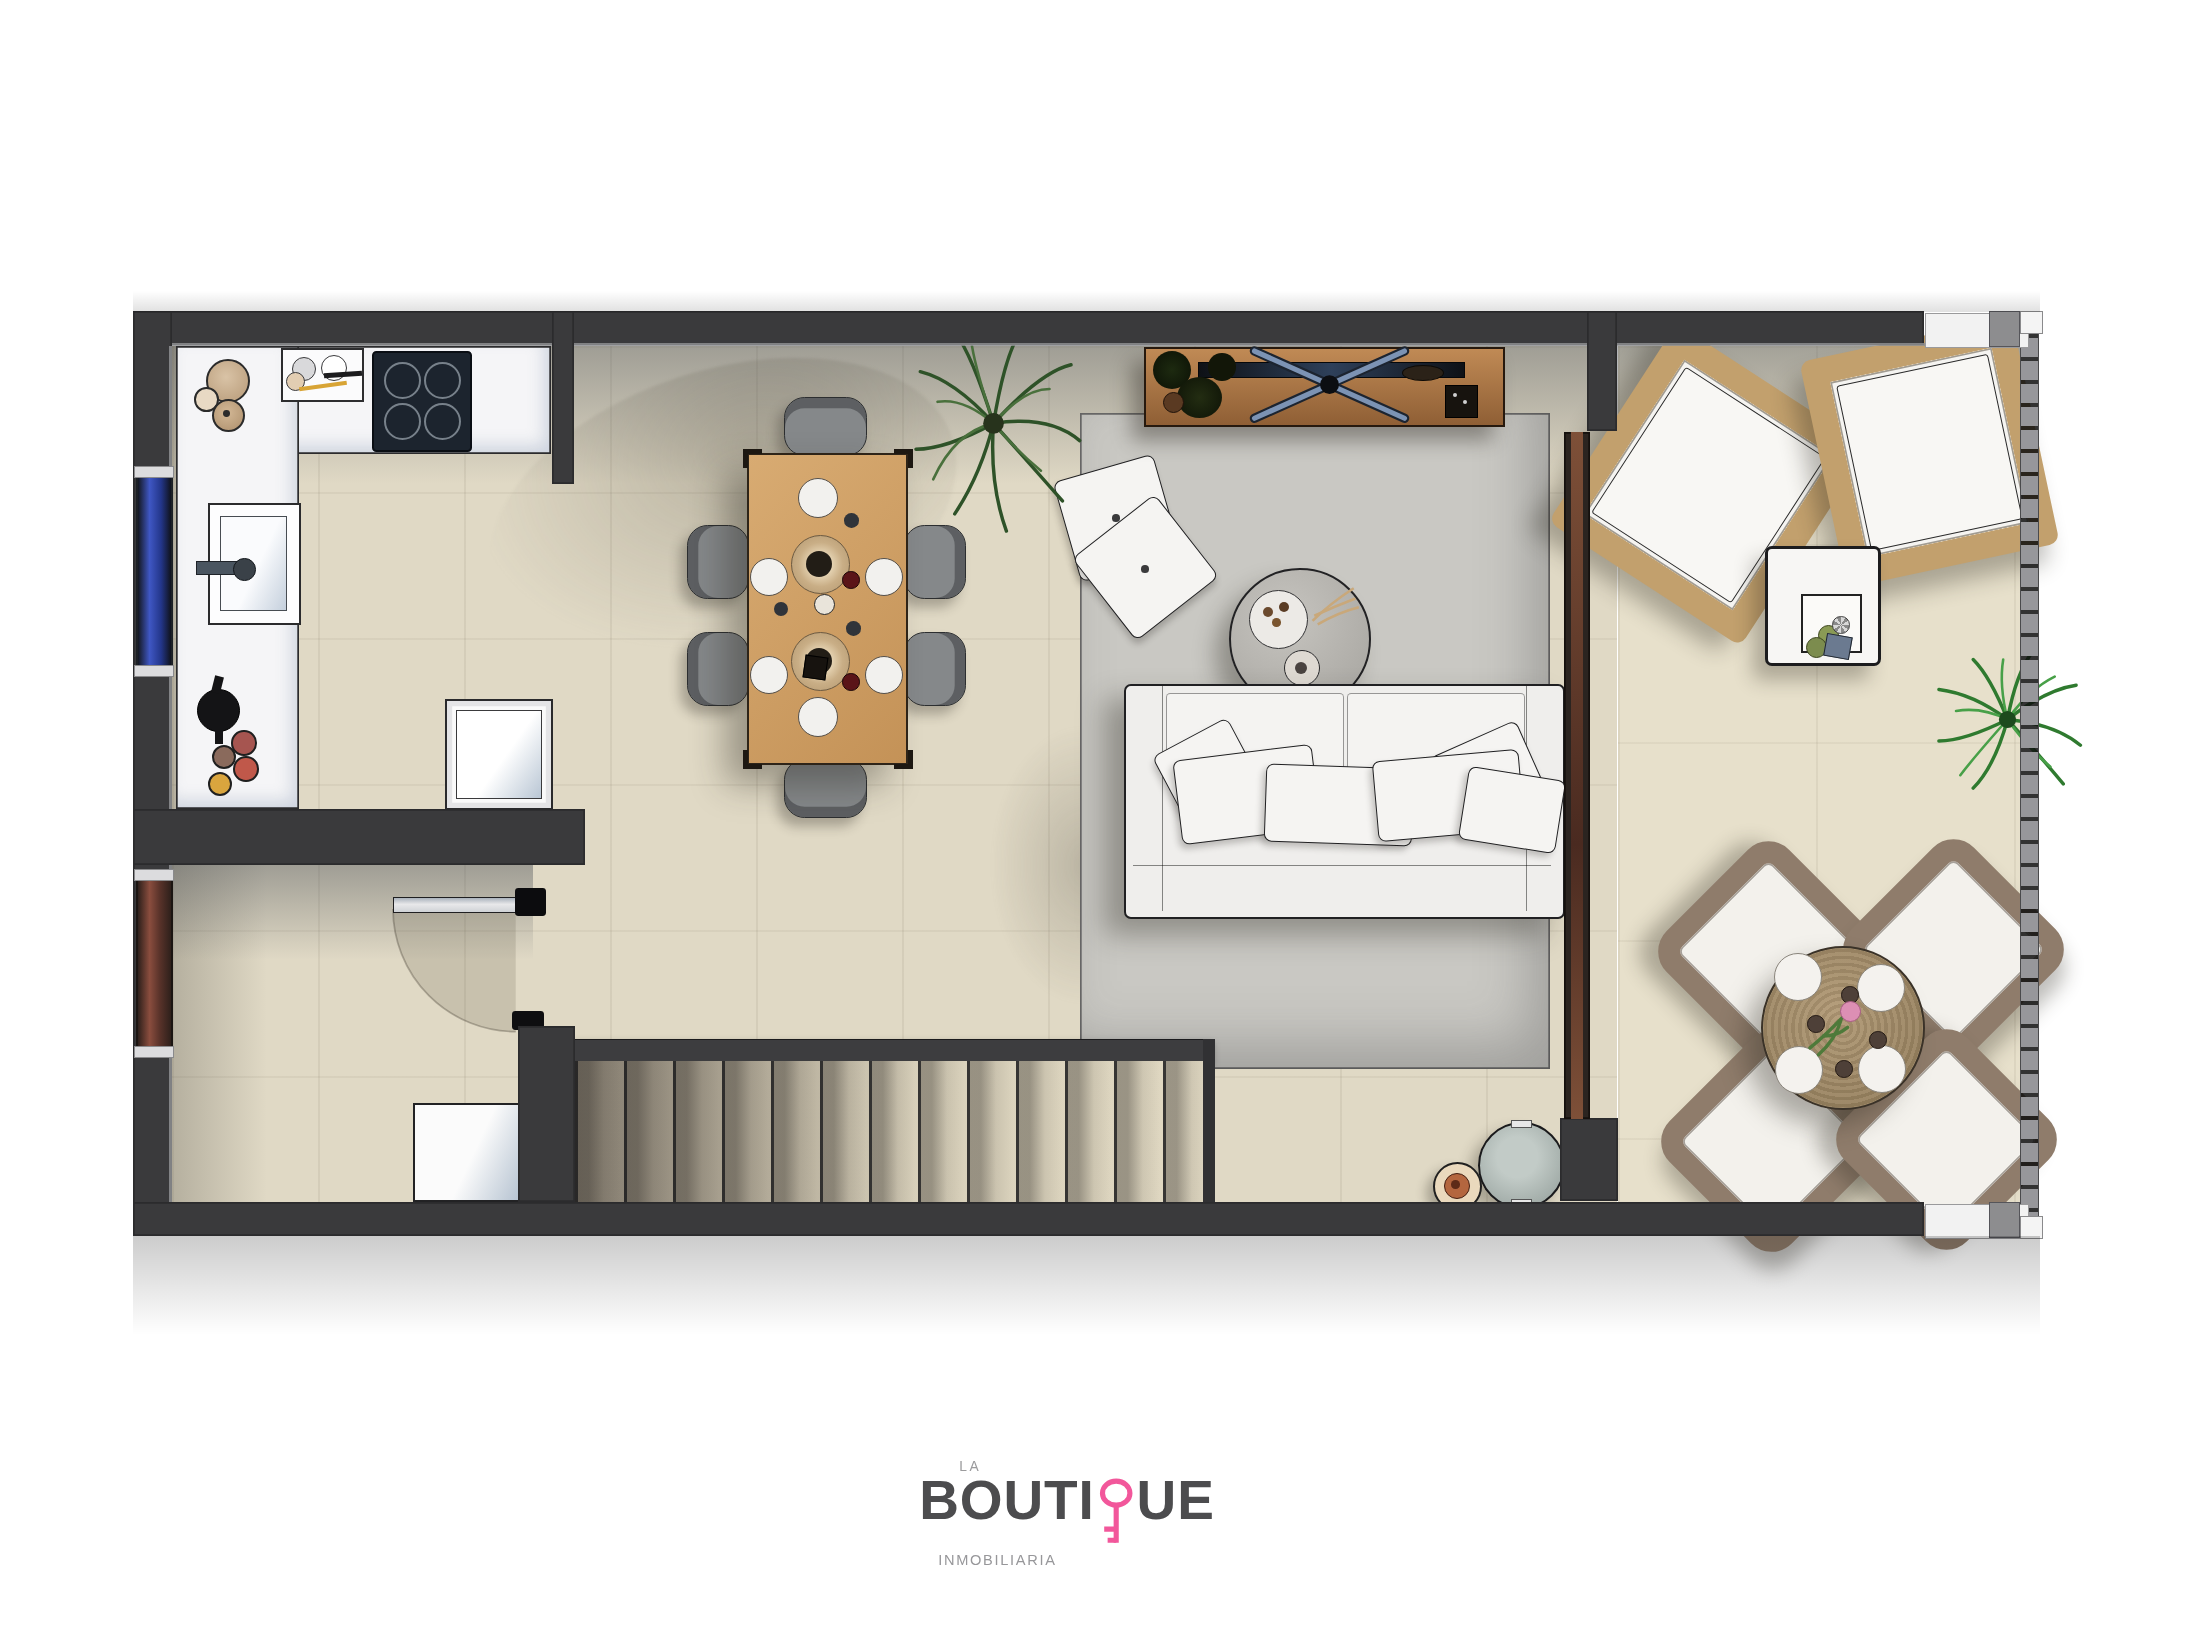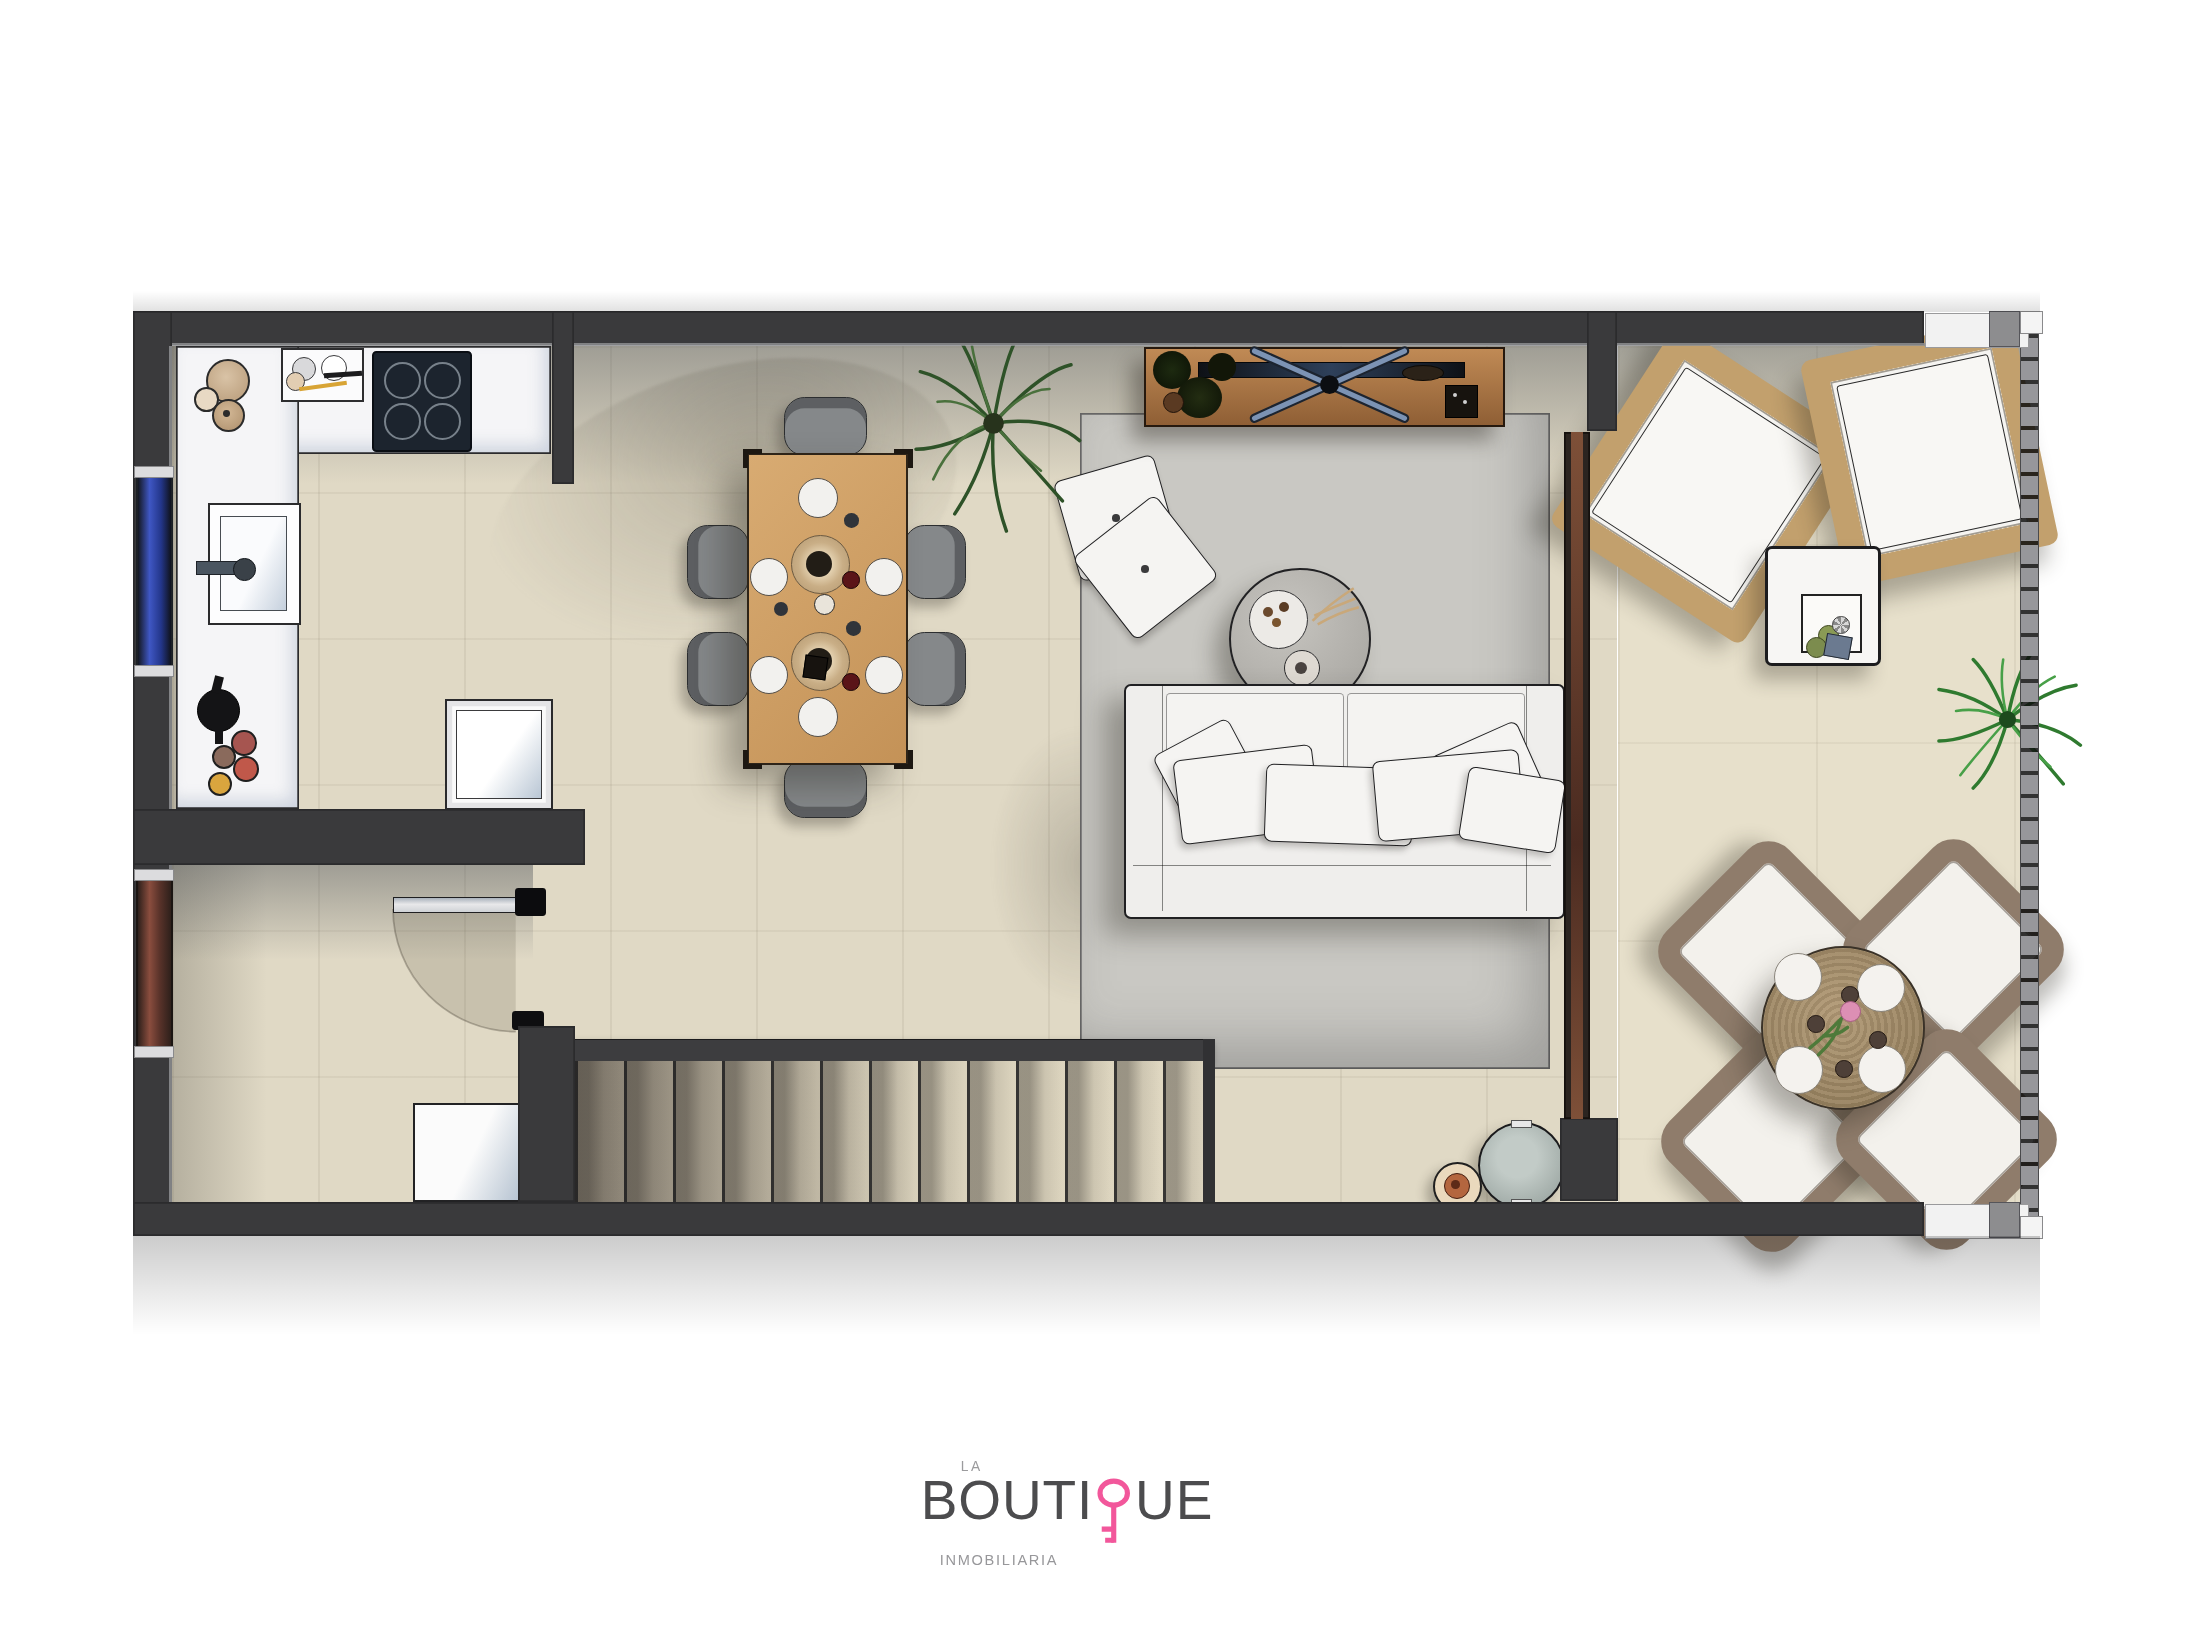--- a/index.html
+++ b/index.html
@@ -37,21 +37,21 @@
   .pillow{position:absolute;background:#f5f4f2;border:1.7px solid #202022;border-radius:7.7px;box-shadow:-3.4px 4.3px 6.9px rgba(40,36,30,.25);}
   .wchair{position:absolute;border:26px solid #c2a06d;border-radius:10.3px;background:#f5f4f1;box-shadow:-13.8px 17px 22.4px rgba(40,36,28,.32), inset 0 0 0 1.7px rgba(60,48,30,.45);}
   .ochair{position:absolute;border:22.4px solid #8f7c6b;border-radius:29px;background:#f3f1ec;box-shadow:-12px 13.8px 19px rgba(40,36,28,.30), inset 0 0 0 1.7px rgba(50,40,30,.4);}
   
   .stairs{position:absolute;background:
       repeating-linear-gradient(to right, rgba(25,25,27,.85) 0 2.6px, rgba(60,56,50,.42) 2.6px 13.8px, rgba(60,56,50,.10) 29px, rgba(0,0,0,0) 46px, rgba(0,0,0,0) 49px),
       linear-gradient(to right,#837b6e,#d9d1bb 55%,#e0d8c2);}
   .rail{position:absolute;background:#3d3d3f;border:1.7px solid #1b1b1d;border-bottom:2.6px solid #b9b2a2;box-shadow:0 3.4px 6.9px rgba(0,0,0,.35);}
   
   .logo{position:absolute;color:#4c4c4e;}
-  .logo-word{display:flex;align-items:flex-start;font-size:55px;font-weight:400;letter-spacing:0.9px;line-height:1;text-align:right;}
+  .logo-word{display:flex;align-items:flex-start;font-size:55px;font-weight:700;letter-spacing:0.9px;line-height:1;text-align:right;}
   .logo-la{position:absolute;top:-13.8px;left:40px;font-size:13.8px;letter-spacing:2.6px;color:#9b9b9d;}
   .logo-sub{margin-top:3.4px;margin-left:19px;font-size:14.6px;letter-spacing:1.7px;color:#97979a;font-weight:300;}
   .keysvg{margin:3.4px 0.9px 0 0.9px;}
 </style>
 </head>
 <body>
 
 <div class="canvas">
 
   <div class="floor abs" style="left:172px;top:346px;width:1445px;height:856px;"></div>

